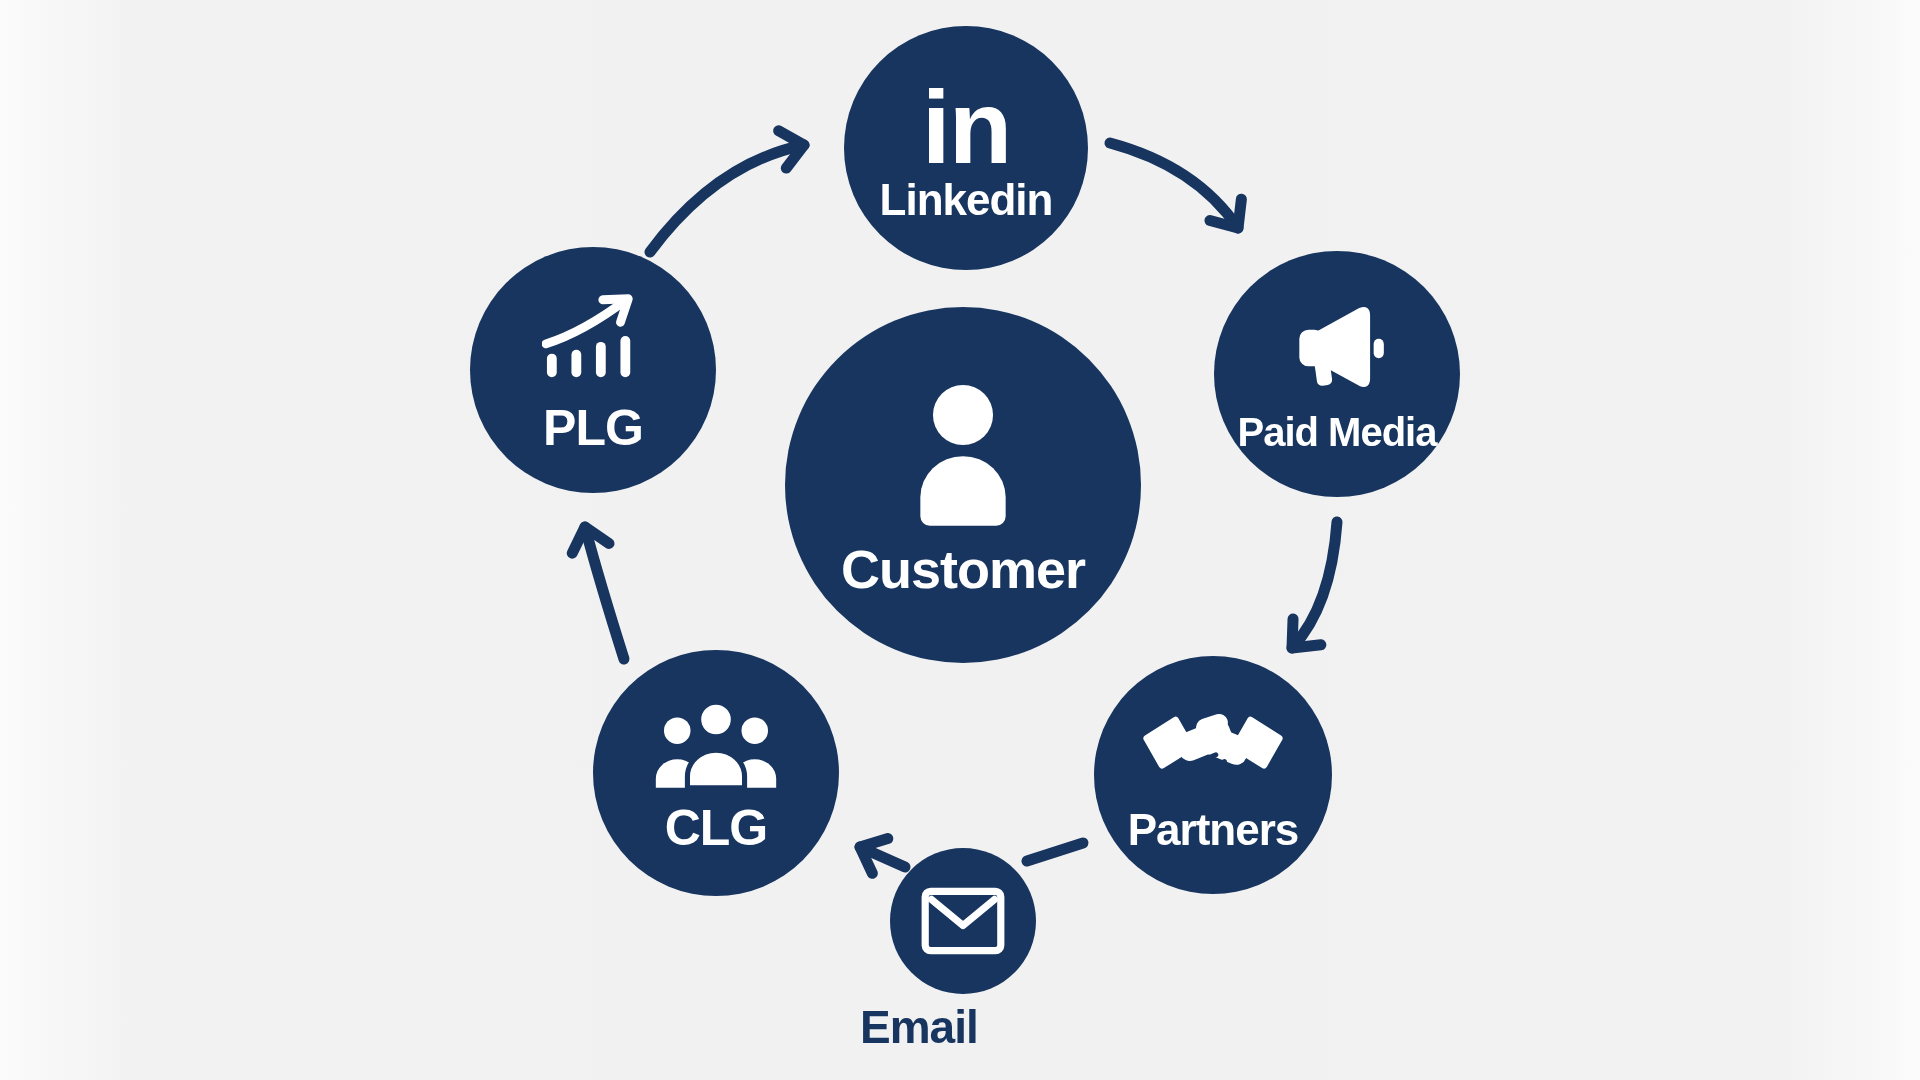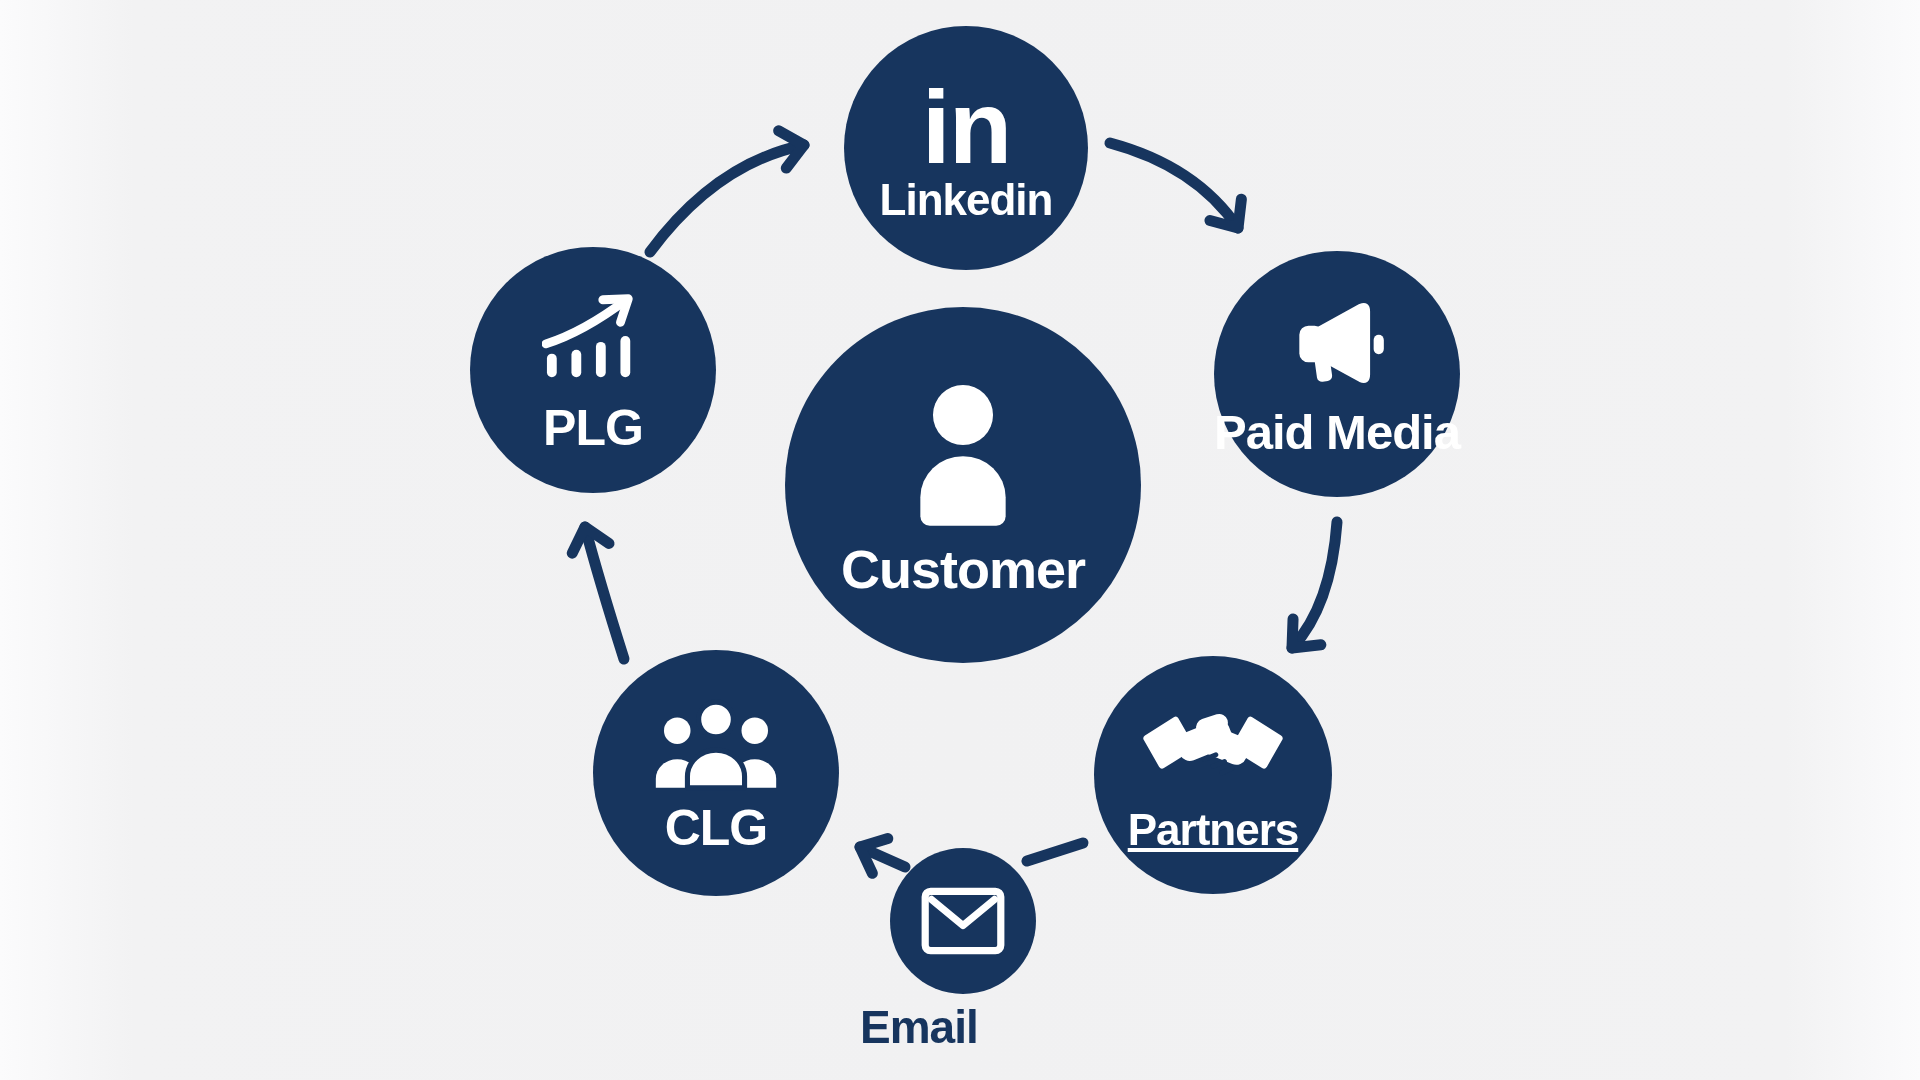--- a/index.html
+++ b/index.html
@@ -17,23 +17,23 @@
   }
   .node-label{
     font-weight:700;color:#fff;letter-spacing:-1px;line-height:1;
   }
   .node-customer{left:785px;top:307px;width:356px;height:356px;}
   .node-customer .node-label{font-size:54px;margin-top:10px;}
   .node-linkedin{left:844px;top:26px;width:244px;height:244px;}
   .node-linkedin .node-label{font-size:44px;margin-top:2px;}
   .in-logo{font-weight:700;font-size:104px;line-height:0.92;letter-spacing:-2px;margin-top:6px;}
   .node-paid{left:1214px;top:251px;width:246px;height:246px;}
-  .node-paid .node-label{font-size:49px;margin-top:10px;}
+  .node-paid .node-label{font-size:40px;margin-top:10px;}
   .node-partners{left:1094px;top:656px;width:238px;height:238px;}
-  .node-partners .node-label{font-size:44px;margin-top:11px;text-decoration:underline;}
+  .node-partners .node-label{font-size:44px;margin-top:11px;}
   .node-clg{left:593px;top:650px;width:246px;height:246px;}
   .node-clg .node-label{font-size:50px;margin-top:7px;}
   .node-plg{left:470px;top:247px;width:246px;height:246px;}
   .node-plg .node-label{font-size:50px;margin-top:18px;}
   .node-email{left:890px;top:848px;width:146px;height:146px;}
   .email-label{
     position:absolute;left:860px;top:1000px;width:206px;
     font-weight:700;font-size:46px;color:var(--navy,#17355E);letter-spacing:-1px;
   }
   #arrows{position:absolute;left:0;top:0;}

